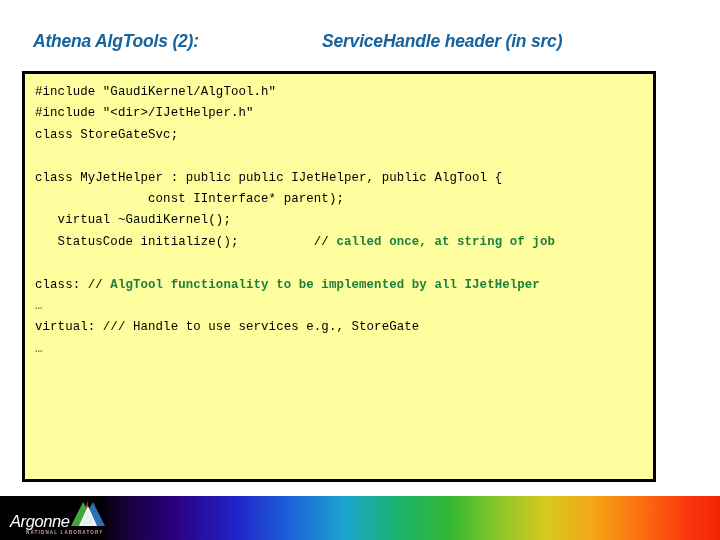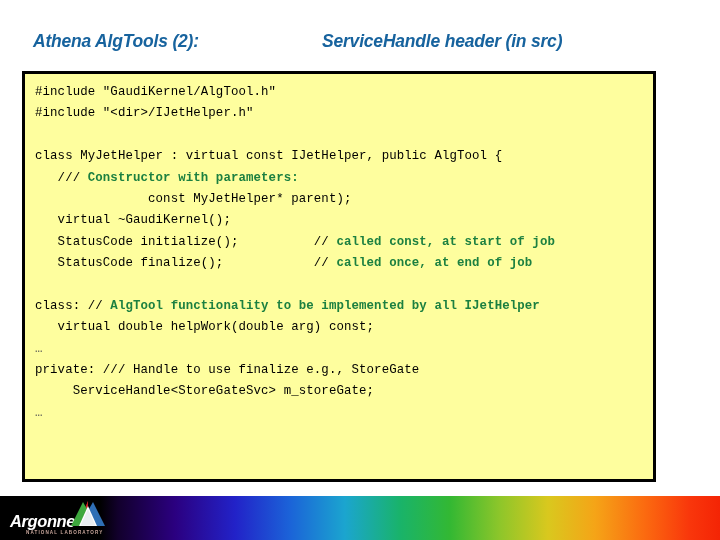--- a/index.html
+++ b/index.html
@@ -111,21 +111,21 @@
     top: 3px;
     width: 100px;
     height: 40px;
   }
   #argonne-wordmark {
     position: absolute;
     left: 2px;
     top: 14px;
     font-family: "Liberation Sans", sans-serif;
     font-size: 16.5px;
-    font-weight: bold;
+    font-weight: normal;
     font-style: italic;
     color: #ffffff;
     letter-spacing: -0.4px;
     line-height: 16px;
   }
   #argonne-sub {
     position: absolute;
     left: 18px;
     top: 31px;
     font-family: "Liberation Sans", sans-serif;
@@ -148,33 +148,30 @@
 
 <div id="title-row">
   <div class="slide-title" id="title-left">Athena AlgTools (2):</div>
   <div class="slide-title" id="title-right">ServiceHandle header (in src)</div>
 </div>
 
 <div id="code-box">
   <div id="code-inner">
       <div class="code-line"><span>#include "GaudiKernel/AlgTool.h"</span></div>
       <div class="code-line"><span>#include "&lt;dir&gt;/IJetHelper.h"</span></div>
+      <div class="code-line"><span>class StoreGateSvc;</span></div>
       <div class="code-line blank">&nbsp;</div>
-      <div class="code-line"><span>class MyJetHelper : virtual const IJetHelper, public AlgTool {</span></div>
-      <div class="code-line"><span>   /// </span><span class="cmt">Constructor with parameters:</span></div>
-      <div class="code-line"><span>               const MyJetHelper* parent);</span></div>
+      <div class="code-line"><span>class MyJetHelper : public public IJetHelper, public AlgTool {</span></div>
+      <div class="code-line"><span>               const IInterface* parent);</span></div>
       <div class="code-line"><span>   virtual ~GaudiKernel();</span></div>
-      <div class="code-line"><span>   StatusCode initialize();          // </span><span class="cmt">called const, at start of job</span></div>
-      <div class="code-line"><span>   StatusCode finalize();            // </span><span class="cmt">called once, at end of job</span></div>
+      <div class="code-line"><span>   StatusCode initialize();          // </span><span class="cmt">called once, at string of job</span></div>
       <div class="code-line blank">&nbsp;</div>
       <div class="code-line"><span>class: // </span><span class="cmt">AlgTool functionality to be implemented by all IJetHelper</span></div>
-      <div class="code-line"><span>   virtual double helpWork(double arg) const;</span></div>
       <div class="ell"><span>…</span></div>
-      <div class="code-line"><span>private: /// Handle to use finalize e.g., StoreGate</span></div>
-      <div class="code-line"><span>     ServiceHandle&lt;StoreGateSvc&gt; m_storeGate;</span></div>
+      <div class="code-line"><span>virtual: /// Handle to use services e.g., StoreGate</span></div>
       <div class="ell"><span>…</span></div>
     </div>
 </div>
 
 <div id="footer">
   <div id="argonne-logo">
     <div id="argonne-wordmark">Argonne</div>
     <div id="argonne-sub">NATIONAL LABORATORY</div>
     <svg id="argonne-mark" viewBox="0 0 36 28">
       <polygon points="18,1 8,26 14.5,26 18,13" fill="#c81f24"></polygon>

